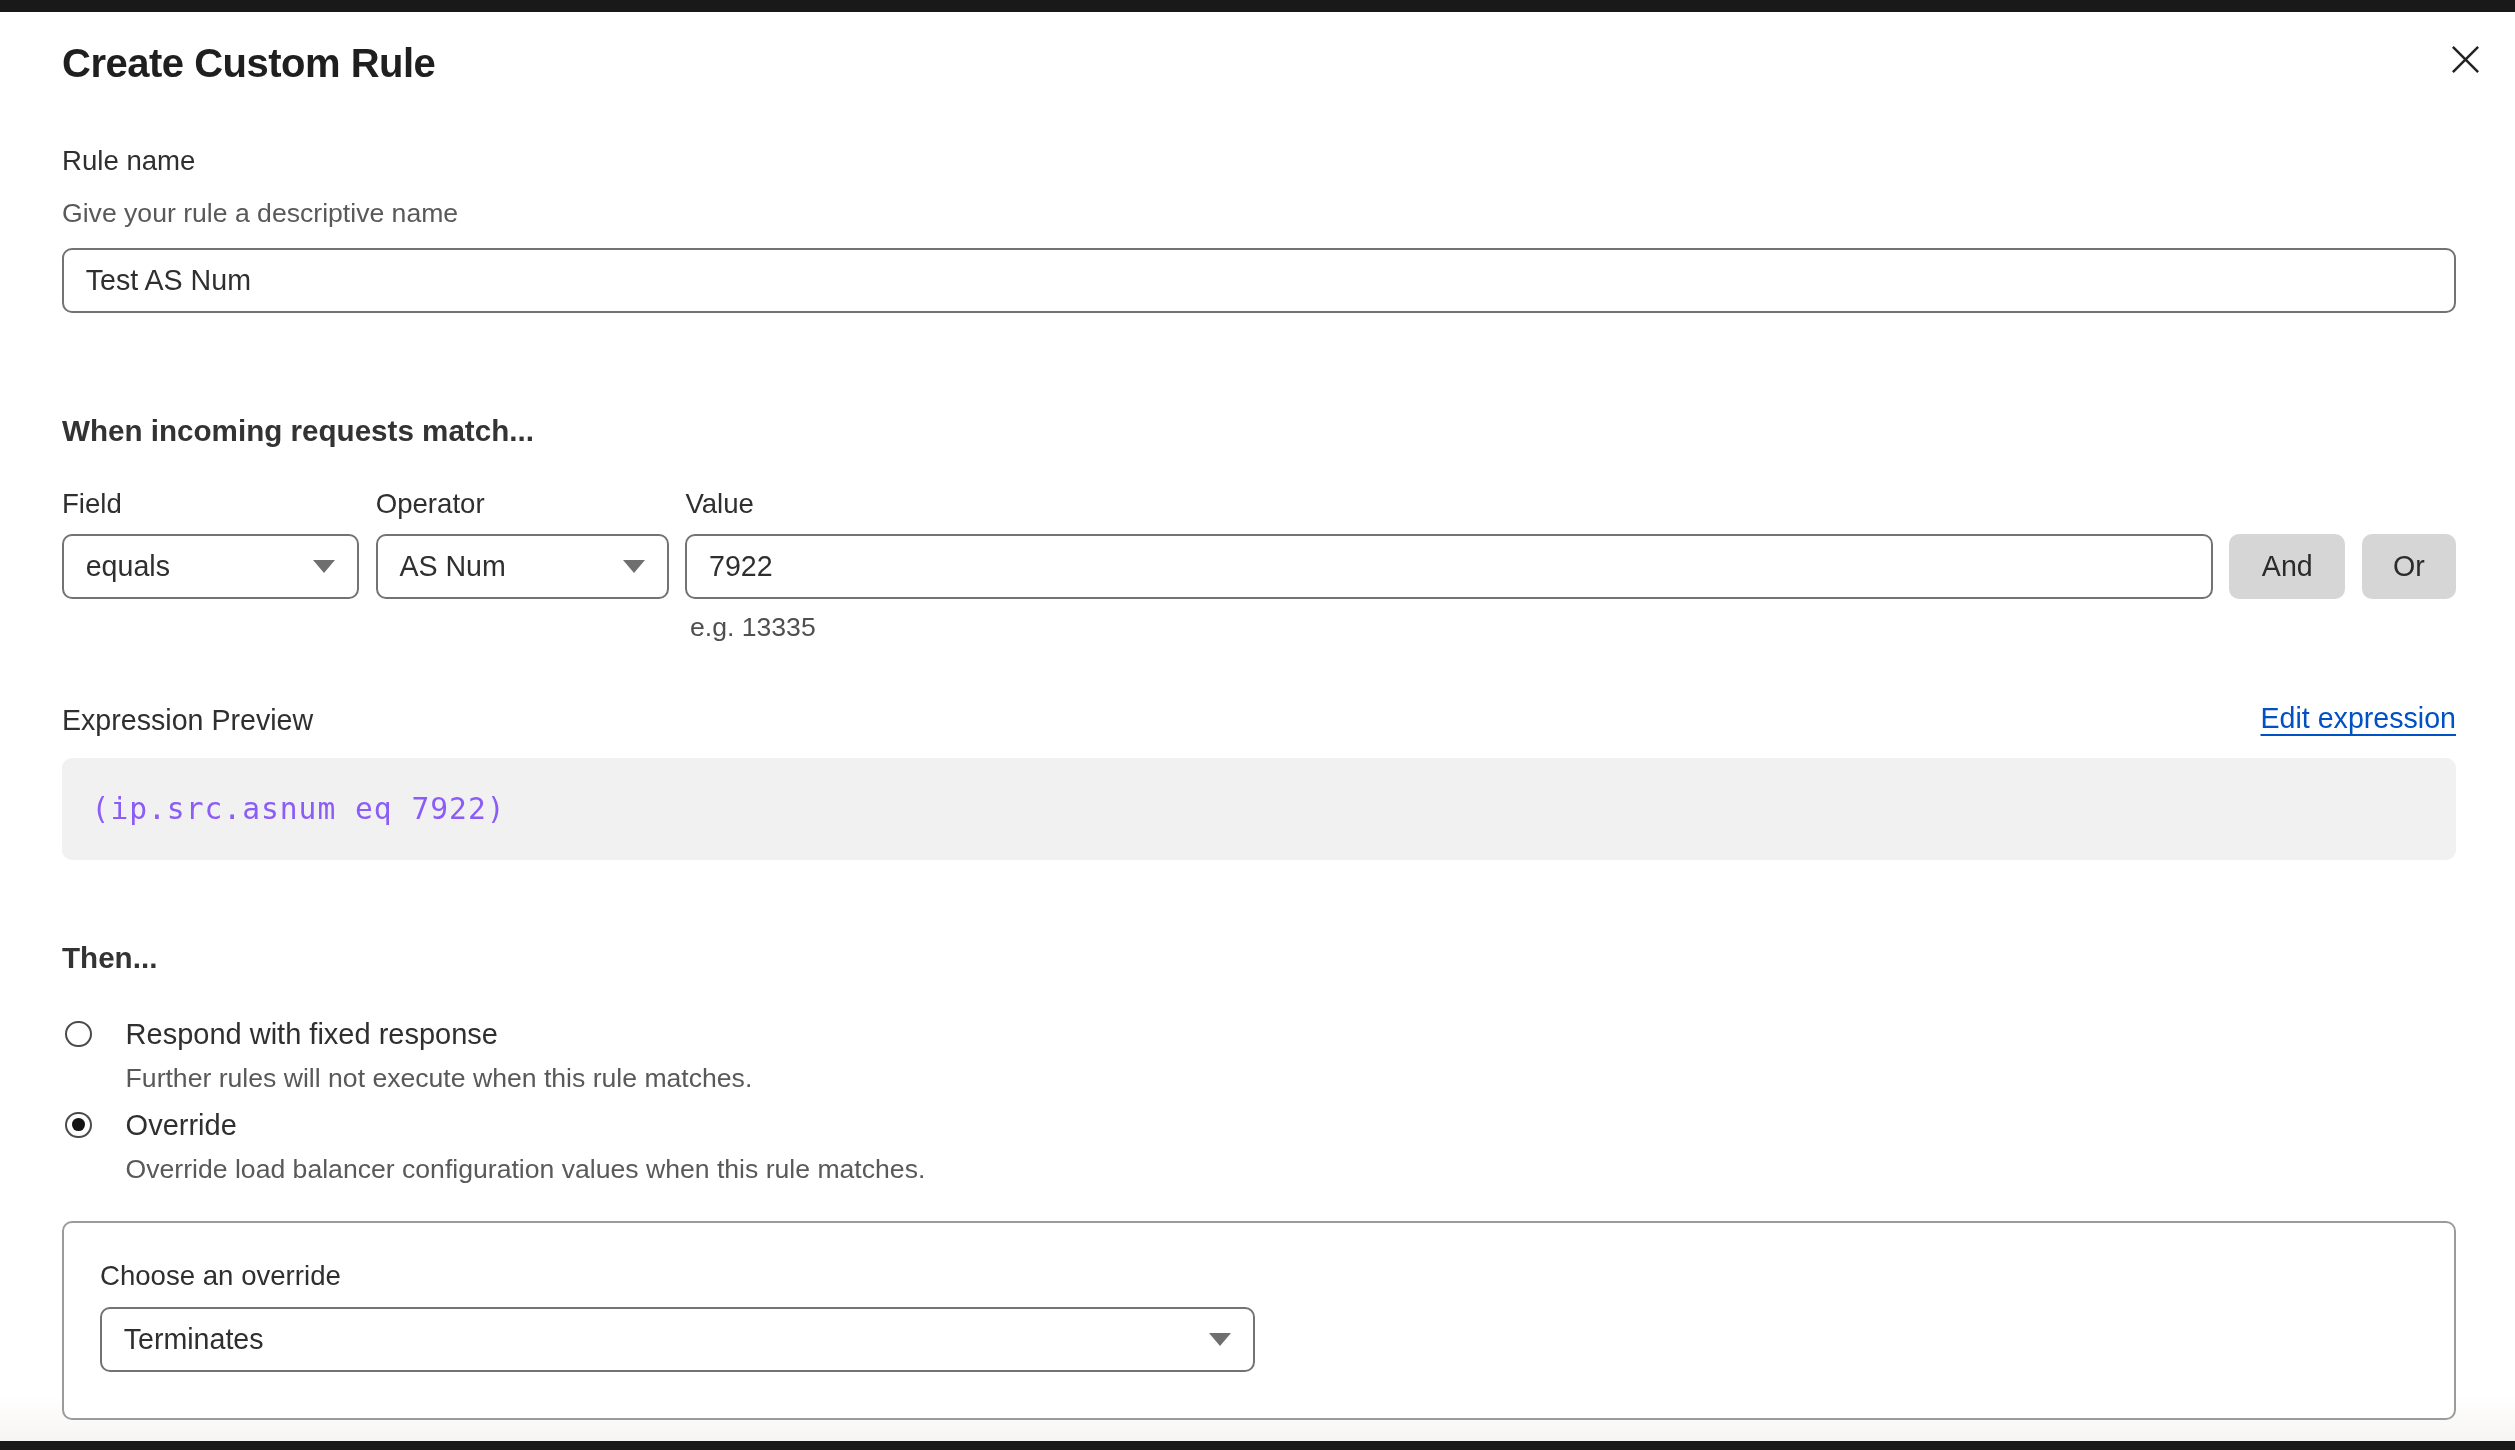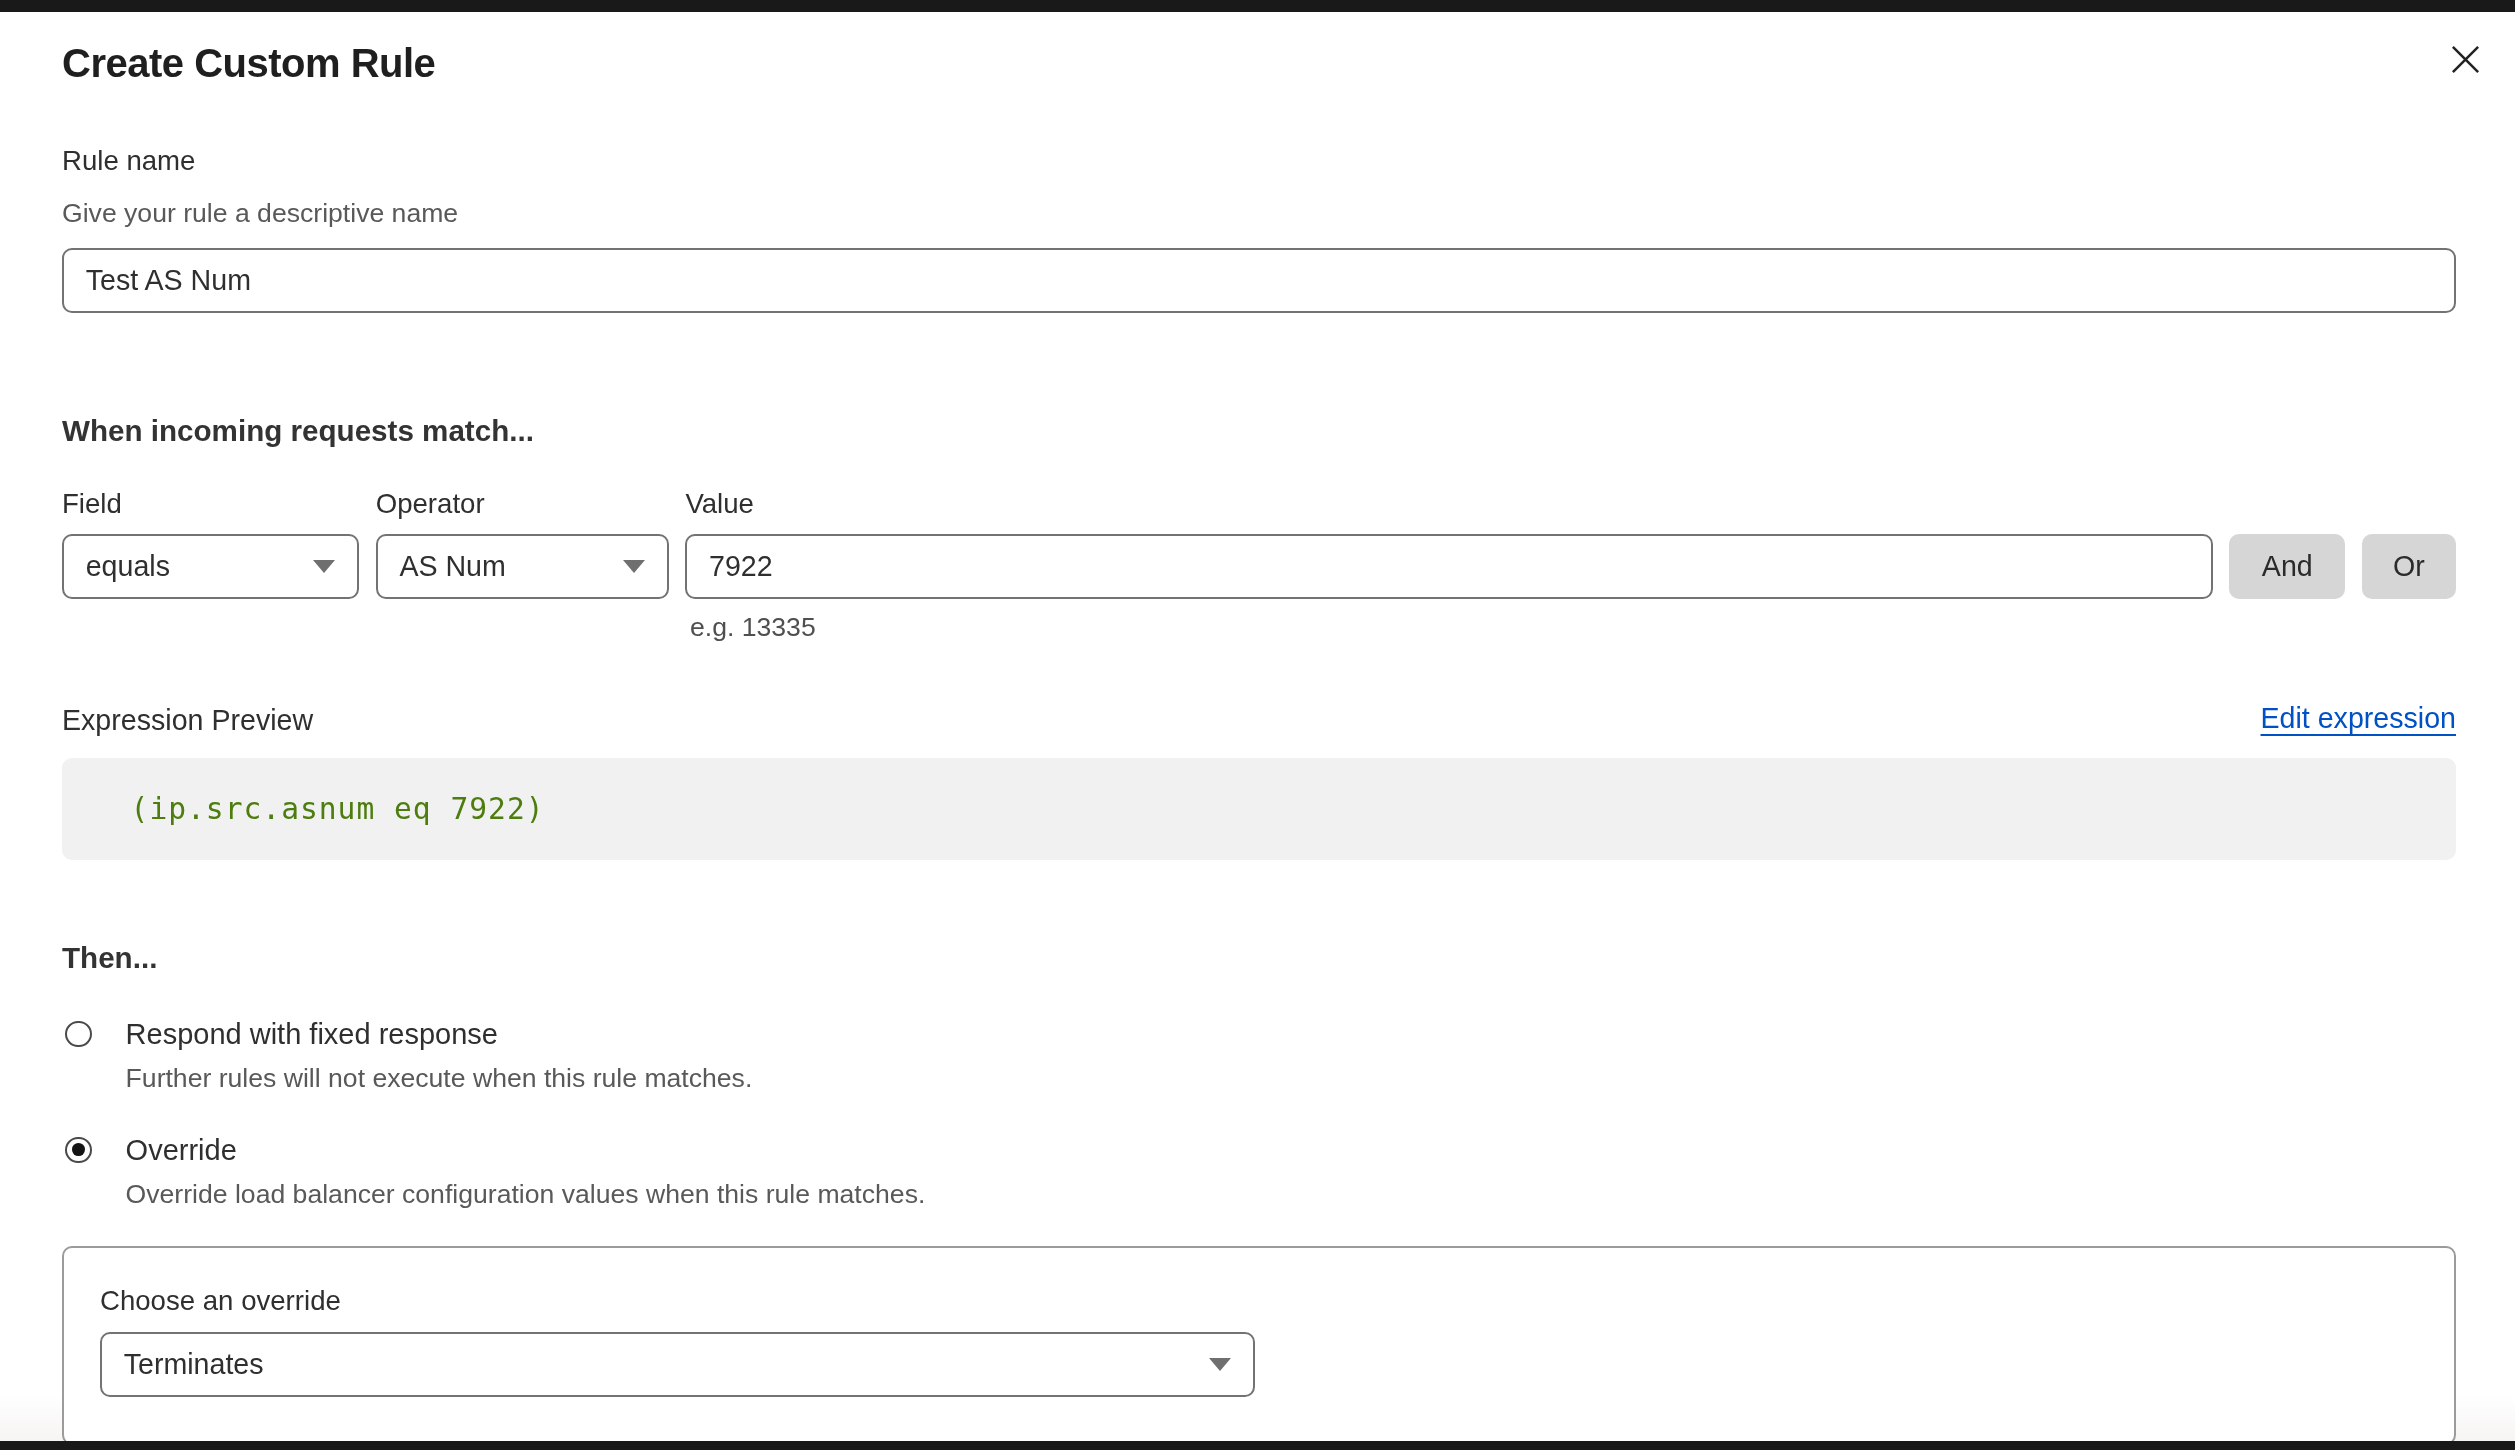--- a/index.html
+++ b/index.html
@@ -128,27 +128,26 @@
     height: 102px;
     background: #f1f1f1;
     border-radius: 9.9px;
     display: flex;
     align-items: center;
     padding: 0 29.6px;
   }
   .code-block code {
     font-family: "DejaVu Sans Mono", "Liberation Mono", monospace;
     font-size: 29.6px;
-    color: #4d7c0f;
+    color: #8b5cf6;
     letter-spacing: 1px;
-    margin-left: 39px;
   }
   .then-heading { margin-top: 79px; }
   .radio-option { margin-top: 41px; display: flex; align-items: flex-start; }
-  .radio-option.second { margin-top: 38px; }
+  .radio-option.second { margin-top: 13px; }
   .radio-circle {
     flex: none;
     width: 26.6px; height: 26.6px;
     border: 2.5px solid #4a4a4a;
     border-radius: 50%;
     margin: 3.9px 0 0 3px;
     background: #fff;
     position: relative;
     cursor: pointer;
   }

